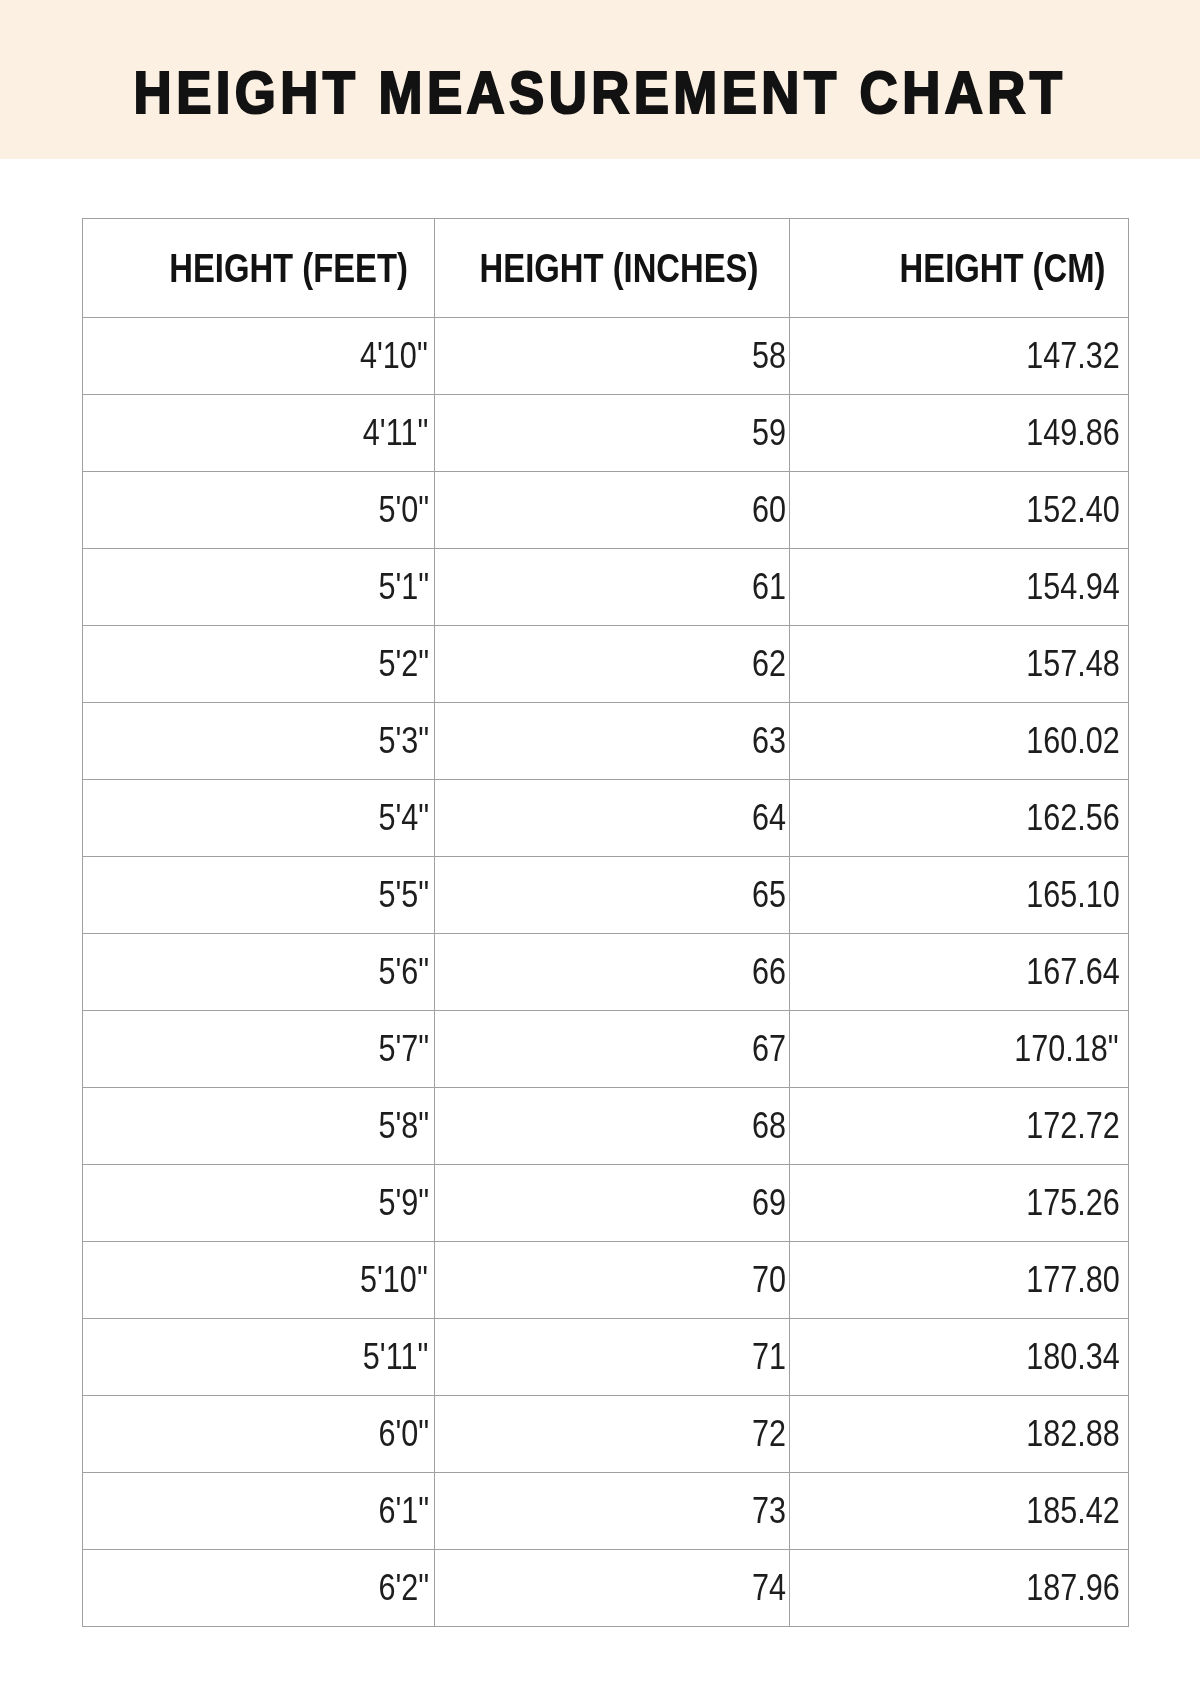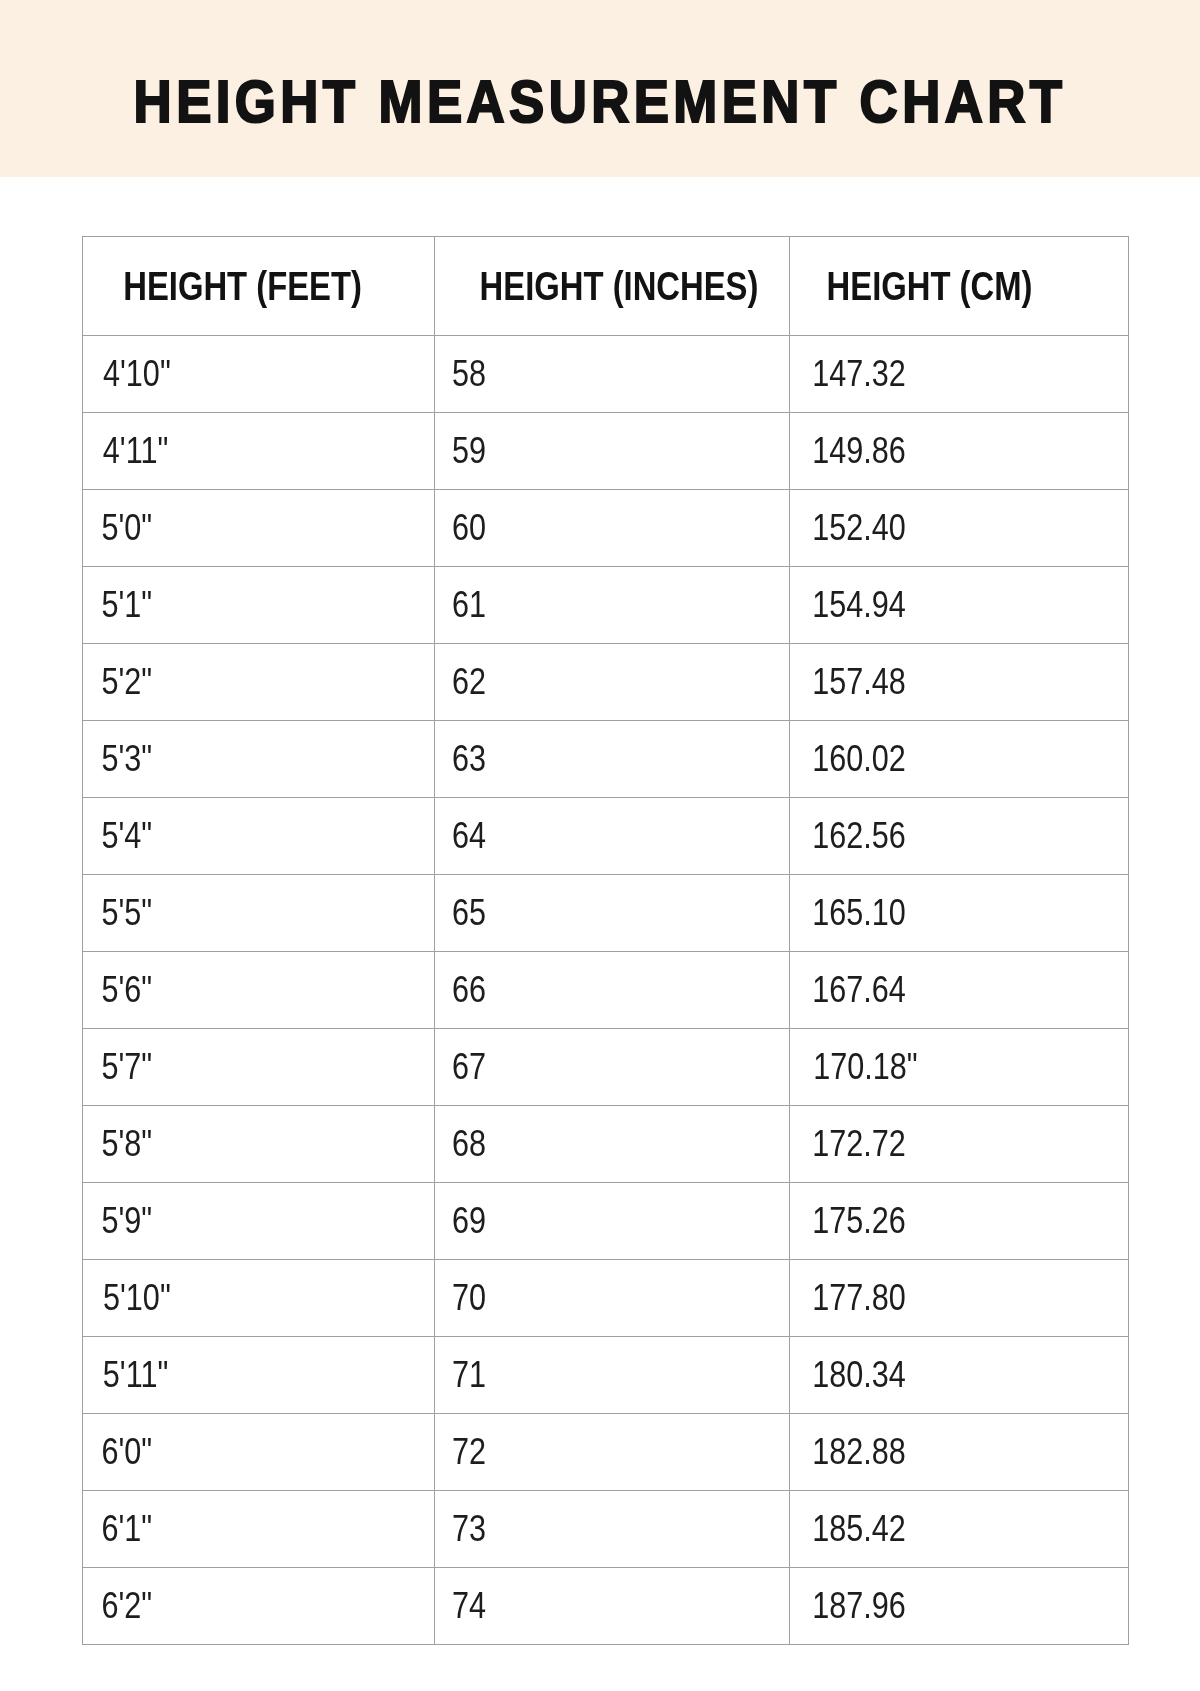--- a/index.html
+++ b/index.html
@@ -16,21 +16,21 @@
     width: 1200px;
     background: var(--page-bg);
     font-family: "Liberation Sans", sans-serif;
   }
   body {
     height: 1691px;
     overflow: hidden;
   }
   .banner {
     width: 1200px;
-    height: 177px;
+    height: 159px;
     background: var(--banner-bg);
     display: flex;
     align-items: center;
     justify-content: center;
   }
   .title {
     margin: 0;
     margin-top: 26px;
     font-family: "Liberation Sans", sans-serif;
     font-weight: 700;
@@ -45,23 +45,23 @@
     margin: 59px 0 0 82px;
     width: 1046px;
   }
   table {
     border-collapse: collapse;
     table-layout: fixed;
     width: 1046px;
   }
   th, td {
     border: 1px solid var(--border-c);
-    text-align: left;
+    text-align: right;
     vertical-align: middle;
-    padding: 14px;
+    padding: 0;
     overflow: hidden;
   }
   thead tr { height: 99px; }
   tbody tr { height: 77px; }
   .hcell {
     display: inline-block;
     font-weight: 700;
     font-size: 40px;
     color: var(--title-c);
     letter-spacing: 0px;

